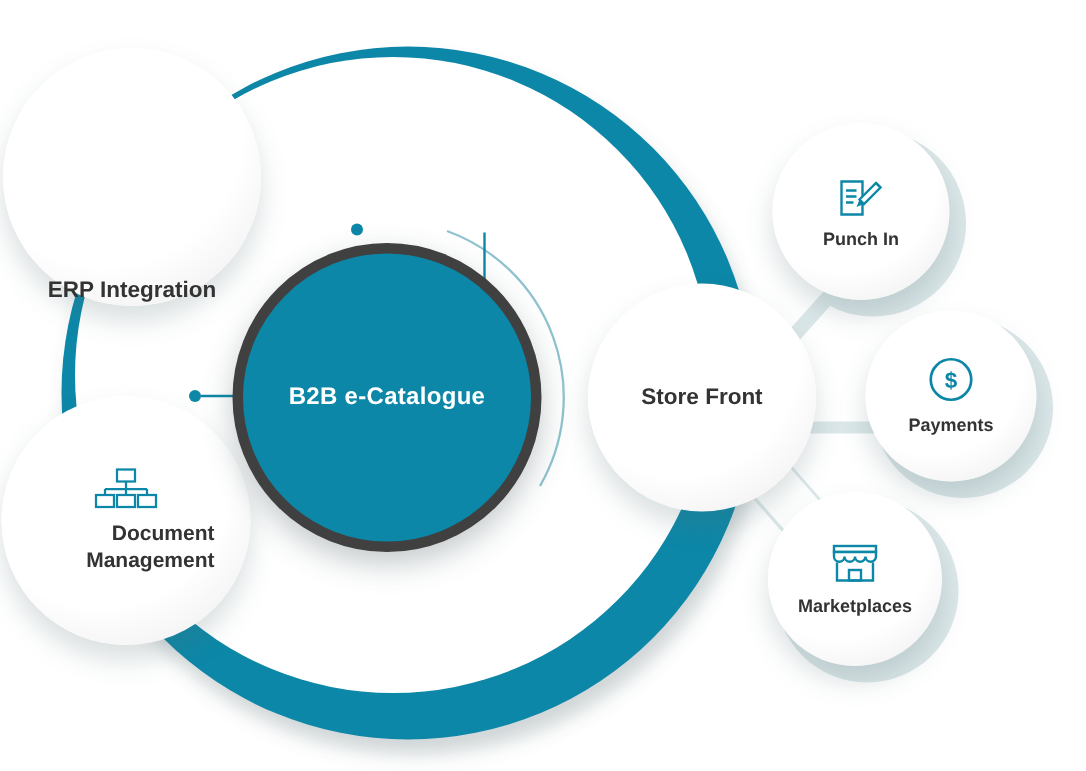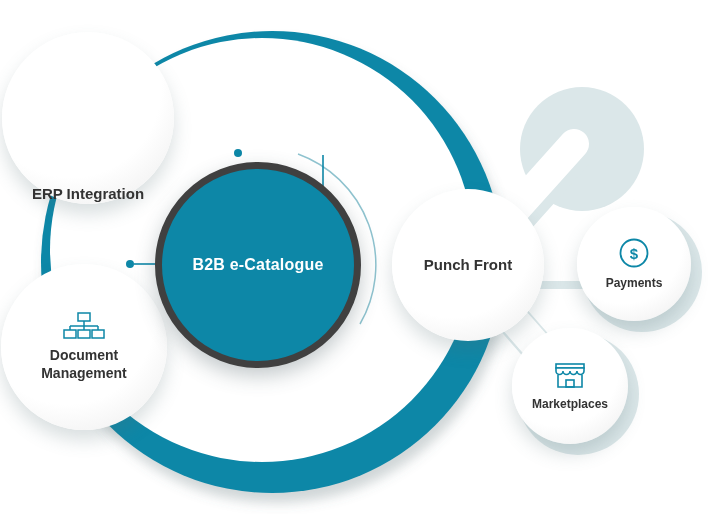--- a/index.html
+++ b/index.html
@@ -30,21 +30,21 @@
     color: #333333;
     line-height: 1.25;
   }
 
   
   .node-erp          { left: 2px;   top: 32px;  width: 172px; height: 172px; justify-content: flex-end; }
   .node-erp .label   { font-size: 15px; }
   .node-web          { left: 252px; top: 14px;  width: 142px; height: 142px; }
   .node-web .label   { font-size: 14px; }
   .node-doc          { left: 1px;   top: 264px; width: 166px; height: 166px; }
-  .node-doc .label   { font-size: 14px; max-width: 118px; }
+  .node-doc .label   { font-size: 14px; max-width: 118px; text-align: right; }
   .node-store        { left: 392px; top: 189px; width: 152px; height: 152px; }
   .node-store .label { font-size: 15px; }
   .node-punch        { left: 515px; top: 82px;  width: 118px; height: 118px; }
   .node-punch .label { font-size: 12px; }
   .node-pay          { left: 577px; top: 207px; width: 114px; height: 114px; }
   .node-pay .label   { font-size: 12px; }
   .node-market       { left: 512px; top: 328px; width: 116px; height: 116px; }
   .node-market .label{ font-size: 12px; max-width: 100px; }
 
   .node-center {
@@ -128,23 +128,37 @@
       </svg>
     </span>
     <span class="label">Document Management</span>
   </div>
 
   <div class="node-center">
     <span class="label">B2B e-Catalogue</span>
   </div>
 
   <div class="bubble node-store">
-    <span class="label">Punch Front</span>
+    <span class="label">Store Front</span>
   </div>
 
+  <div class="bubble node-punch">
+    <span class="icon-wrap">
+      <svg width="32" height="30" viewBox="0 0 32 30" fill="none" stroke="#0d87a7" stroke-width="1.6">
+        <path d="M3 6 L17 6 L17 28 L3 28 Z" fill="#ffffff"></path>
+        <line x1="6" y1="12" x2="13" y2="12"></line>
+        <line x1="6" y1="16" x2="13" y2="16"></line>
+        <line x1="6" y1="20" x2="11" y2="20"></line>
+        <path d="M15 18 L26 7 L29 10 L18 21 Z" fill="#ffffff"></path>
+        <path d="M15 18 L13 23 L18 21 Z" fill="#0d87a7" stroke="none"></path>
+        <line x1="26" y1="7" x2="29" y2="10"></line>
+      </svg>
+    </span>
+    <span class="label">Punch In</span>
+  </div>
 
   <div class="bubble node-pay">
     <span class="icon-wrap">
       <svg width="32" height="32" viewBox="0 0 32 32">
         <circle cx="16" cy="16" r="13.5" fill="#ffffff" stroke="#0d87a7" stroke-width="1.8"></circle>
         <text x="16" y="21.5" text-anchor="middle" font-size="15" font-weight="bold" font-family="Liberation Sans, sans-serif" fill="#0d87a7">$</text>
       </svg>
     </span>
     <span class="label">Payments</span>
   </div>

